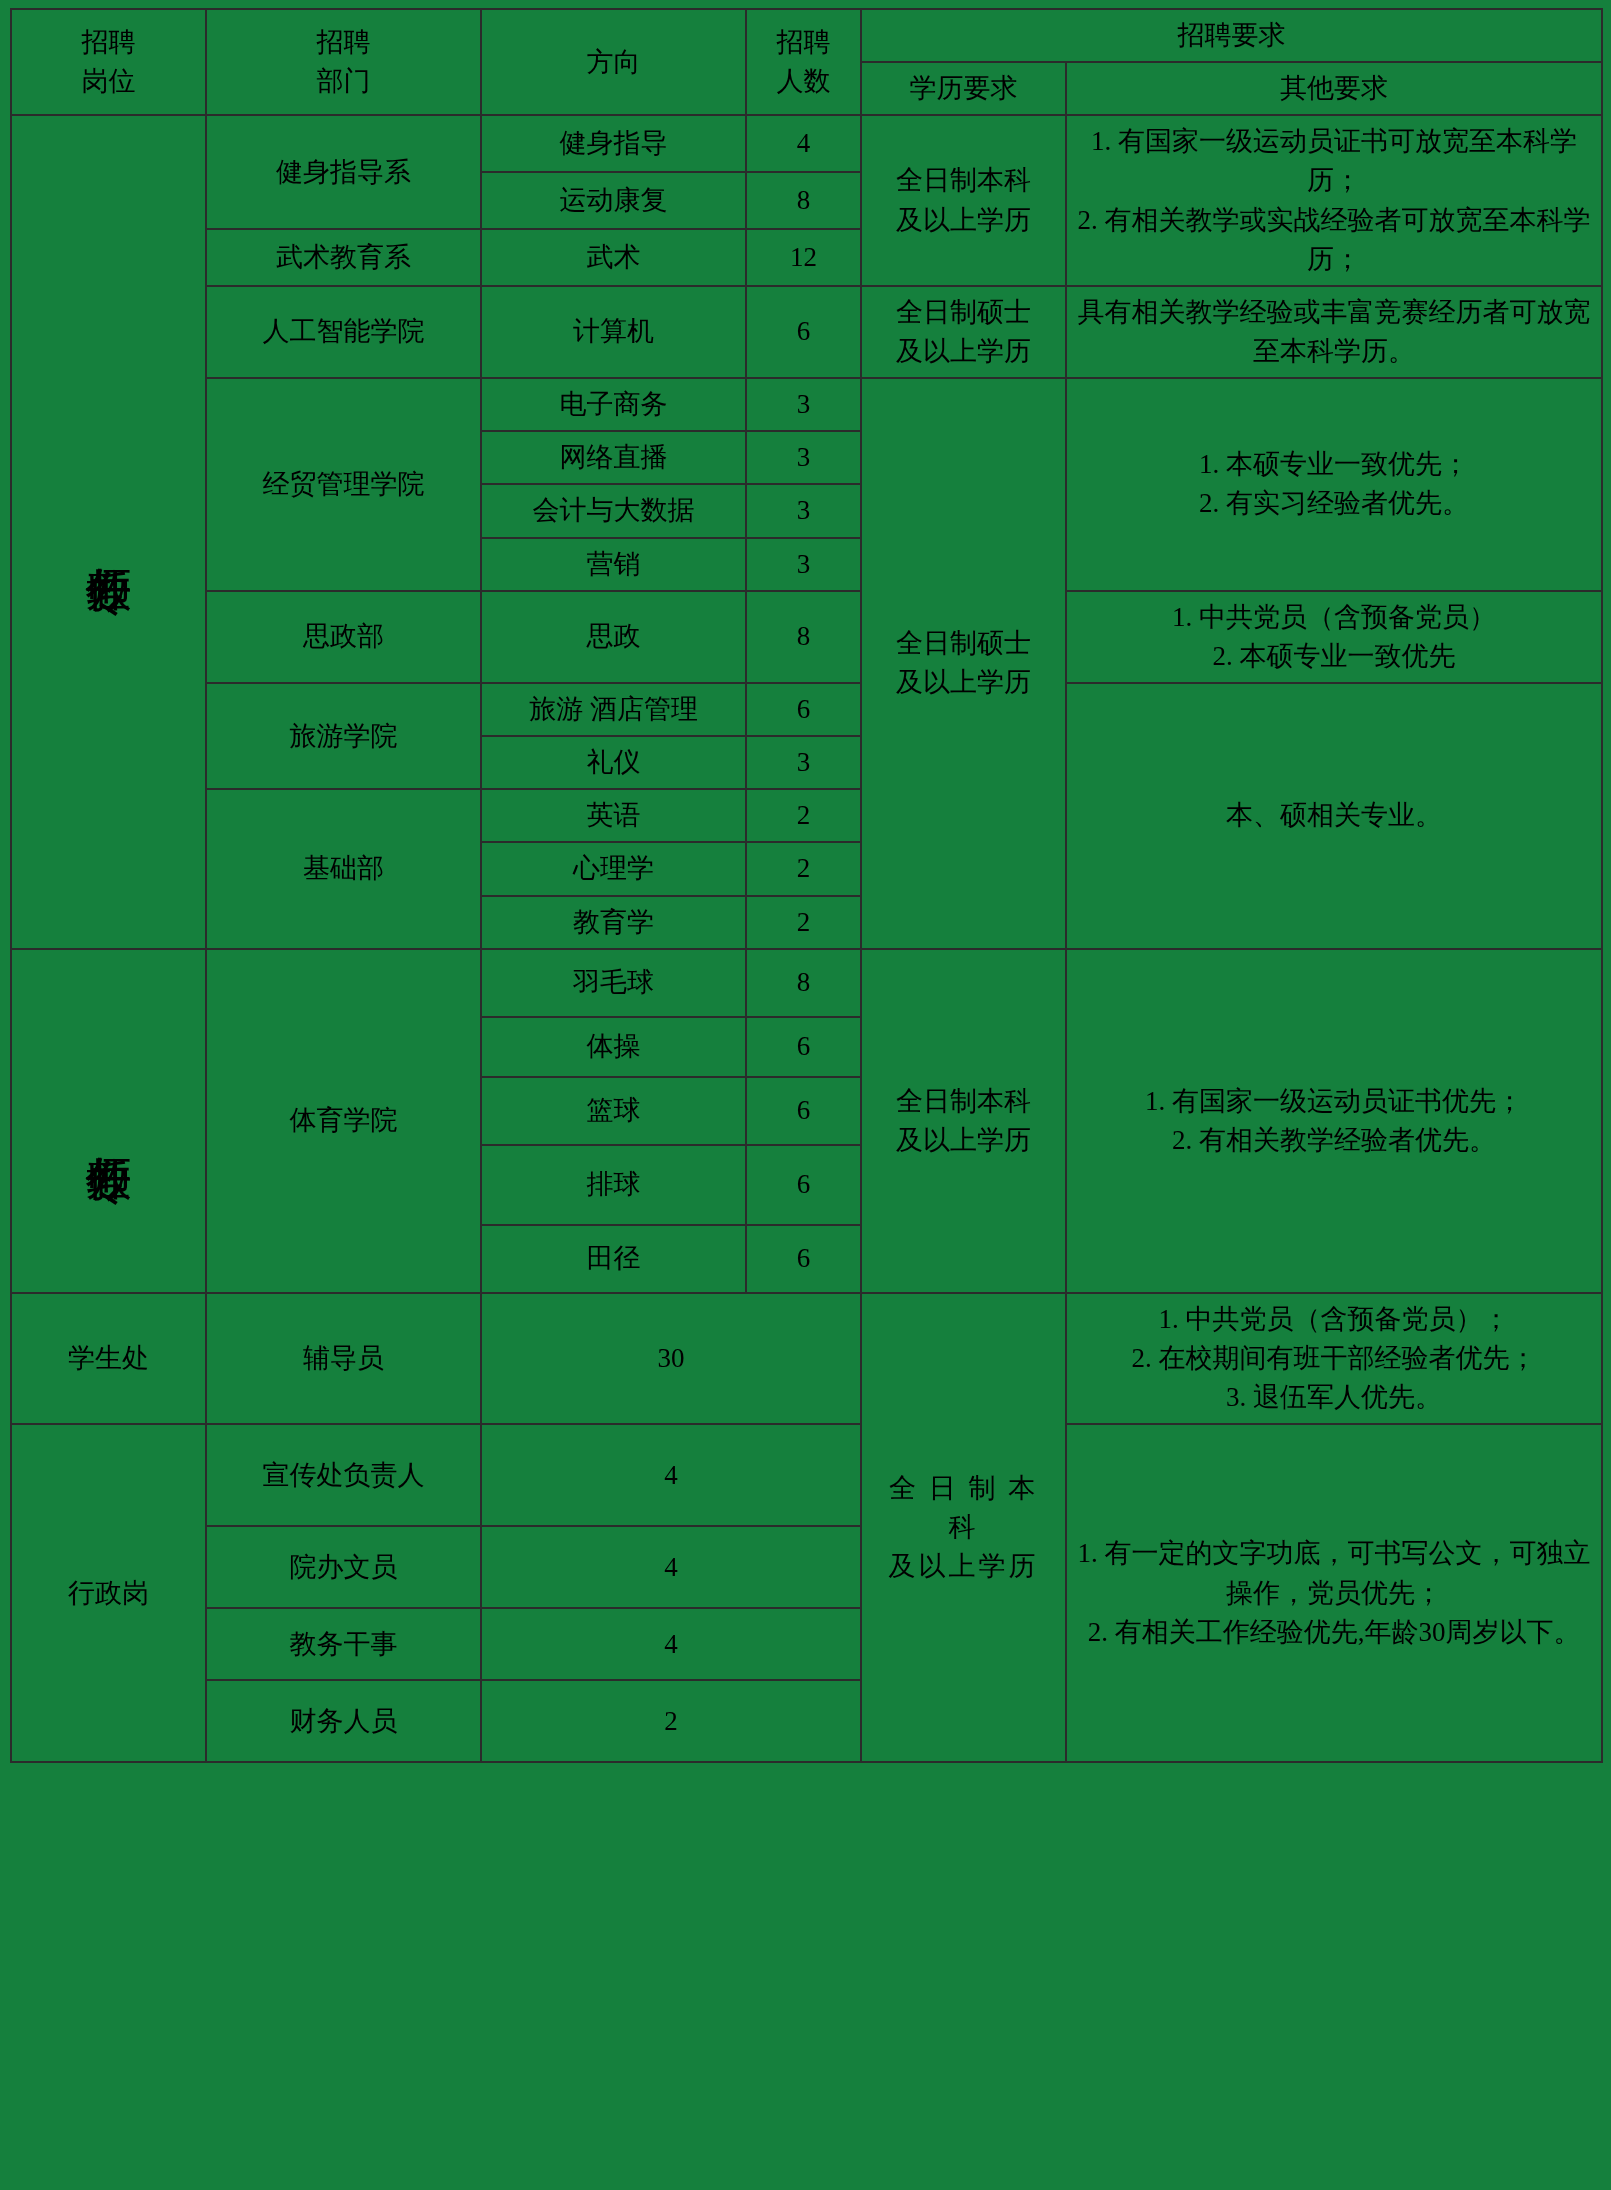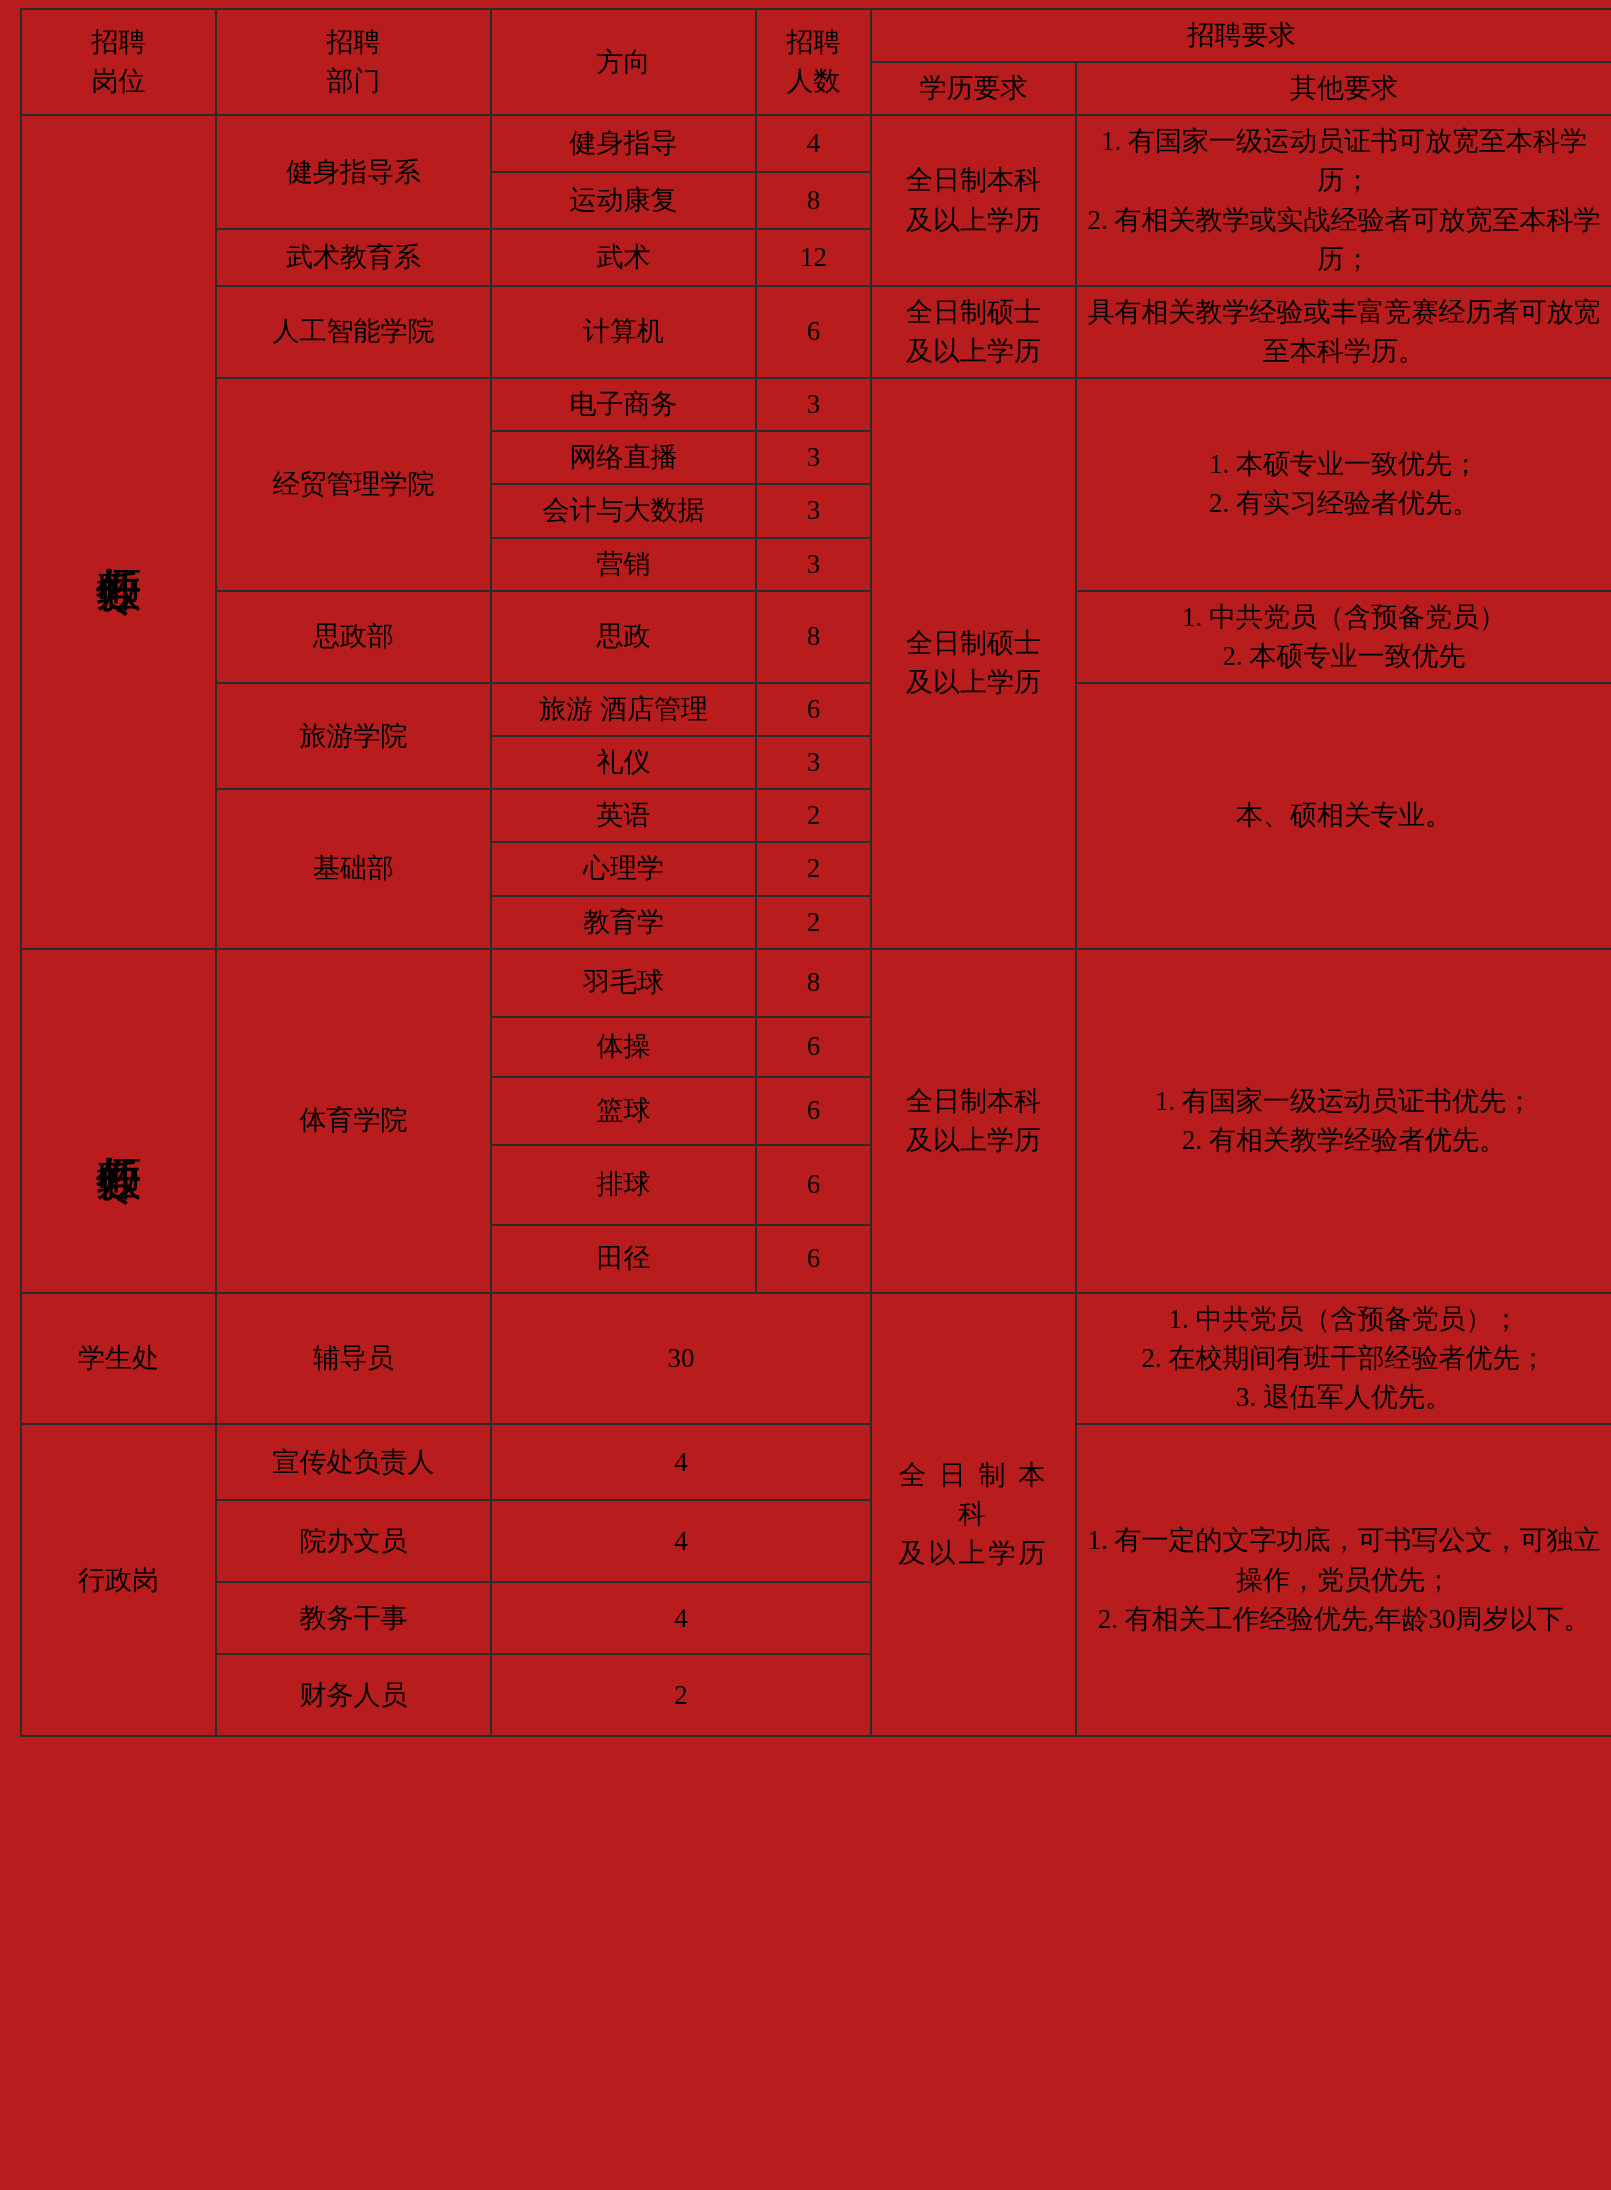--- a/index.html
+++ b/index.html
@@ -8,24 +8,24 @@
     background: #ffffff;
   }
   body {
     font-family: "Liberation Serif", "DejaVu Serif", serif;
     color: #000000;
   }
   #page {
     width: 1611px;
     height: 2190px;
     position: relative;
-    background: #b91c1c;
+    background: #15803d;
     overflow: hidden;
     box-sizing: border-box;
-    padding: 8px 10px 10px 20px;
+    padding: 8px 10px 10px 10px;
   }
   table.recruit {
     border-collapse: collapse;
     width: 1591px;
     table-layout: fixed;
   }
   table.recruit td {
     border: 2px solid #2b2b2b;
     vertical-align: middle;
     text-align: center;
@@ -252,21 +252,21 @@
     <td colspan="2" class="num-cell">30</td>
     <td rowspan="5" class="edu-cell edu-spread">全 日 制 本 科
 及以上学历</td>
     <td class="other-req">1. 中共党员（含预备党员）；
 2. 在校期间有班干部经验者优先；
 3. 退伍军人优先。</td>
   </tr>
 
   <tr>
     <td rowspan="4" class="post-cell">行政岗</td>
-    <td class="dept-cell" style="height:76px">宣传处负责人</td>
+    <td class="dept-cell" style="height:102px">宣传处负责人</td>
     <td colspan="2" class="num-cell">4</td>
     <td rowspan="4" class="other-req">1. 有一定的文字功底，可书写公文，可独立操作，党员优先；
 2. 有相关工作经验优先,年龄30周岁以下。</td>
   </tr>
   <tr>
     <td class="dept-cell" style="height:82px">院办文员</td>
     <td colspan="2" class="num-cell">4</td>
   </tr>
   <tr>
     <td class="dept-cell" style="height:72px">教务干事</td>

